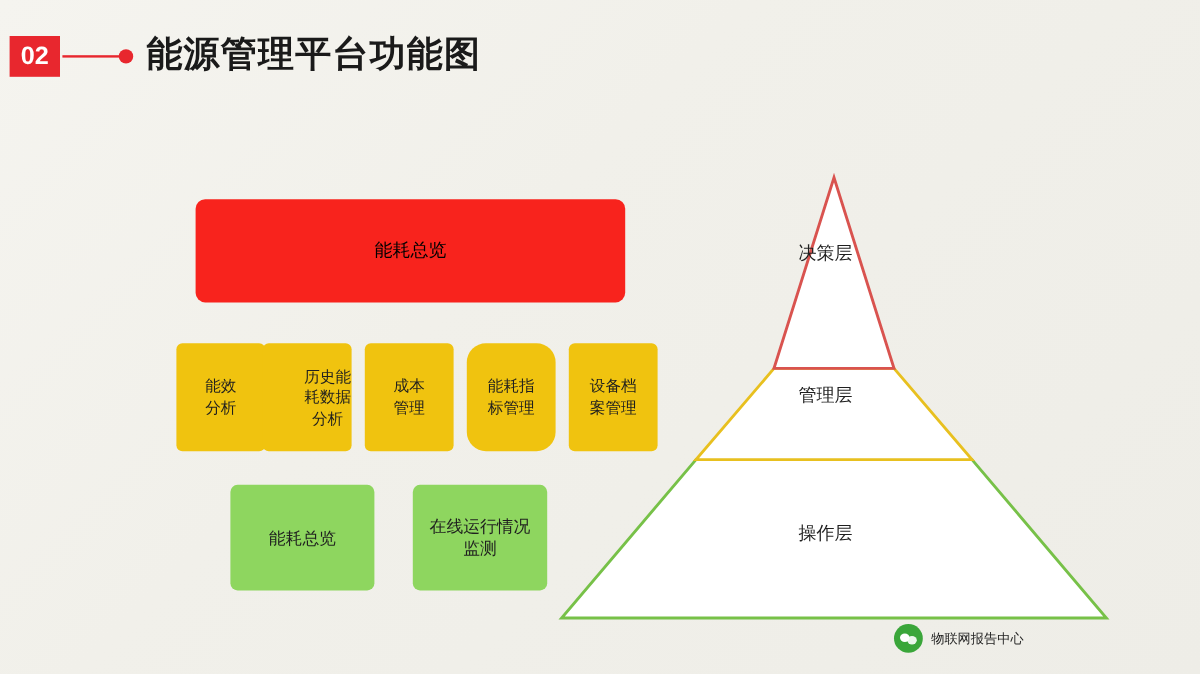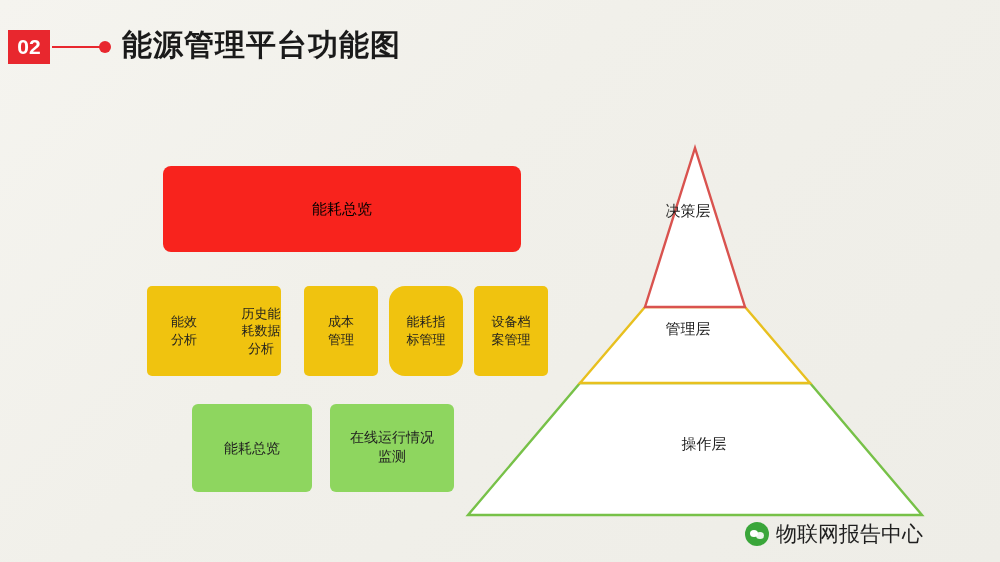--- a/index.html
+++ b/index.html
@@ -93,51 +93,51 @@
   }
   .box-yellow {
     background: #f0c30f;
     border-radius: 5px;
     font-size: 13px;
     top: 286px;
     width: 74px;
     height: 90px;
   }
   .by1 { left: 138px; margin-left: 9px; }
-  .by2 { left: 207px; padding-left: 34px; }
+  .by2 { left: 219px; padding-left: 34px; }
   .by3 { left: 304px; }
   .by4 { left: 389px; border-radius: 16px; }
   .by5 { left: 474px; }
   .box-green {
     background: #8ed65f;
     border-radius: 6px;
     font-size: 14px;
     top: 404px;
     height: 88px;
   }
   .bg1 { left: 192px; width: 120px; }
-  .bg2 { left: 330px; width: 124px; font-family: Liberation Mono, monospace; }
+  .bg2 { left: 344px; width: 112px; }
   
   .pyramid {
     position: absolute;
     left: 455px;
     top: 130px;
     width: 490px;
     height: 400px;
   }
   .pyr-label {
     position: absolute;
     color: #1f1f1f;
     font-size: 15px;
     text-align: center;
     white-space: nowrap;
   }
   .lbl-top   { left: 190px; top: 72px; width: 86px; }
   .lbl-mid   { left: 190px; top: 190px; width: 86px; }
-  .lbl-bot   { left: 206px; top: 305px; width: 86px; }
+  .lbl-bot   { left: 190px; top: 305px; width: 86px; }
   
   .brand {
     position: absolute;
     left: 745px;
     top: 520px;
     display: flex;
     align-items: center;
     gap: 7px;
   }
   .brand-logo {
@@ -159,21 +159,21 @@
   .brand-logo:after {
     content: "";
     position: absolute;
     left: 11px; top: 10px;
     width: 8px; height: 7px;
     border-radius: 50%;
     background: #ffffff;
     opacity: .9;
   }
   .brand-text {
-    font-size: 21px;
+    font-size: 11px;
     color: #1f1f1f;
     white-space: nowrap;
   }
 </style>
 </head>
 <body>
 
 <div class="slide">
 
   <div class="header">

